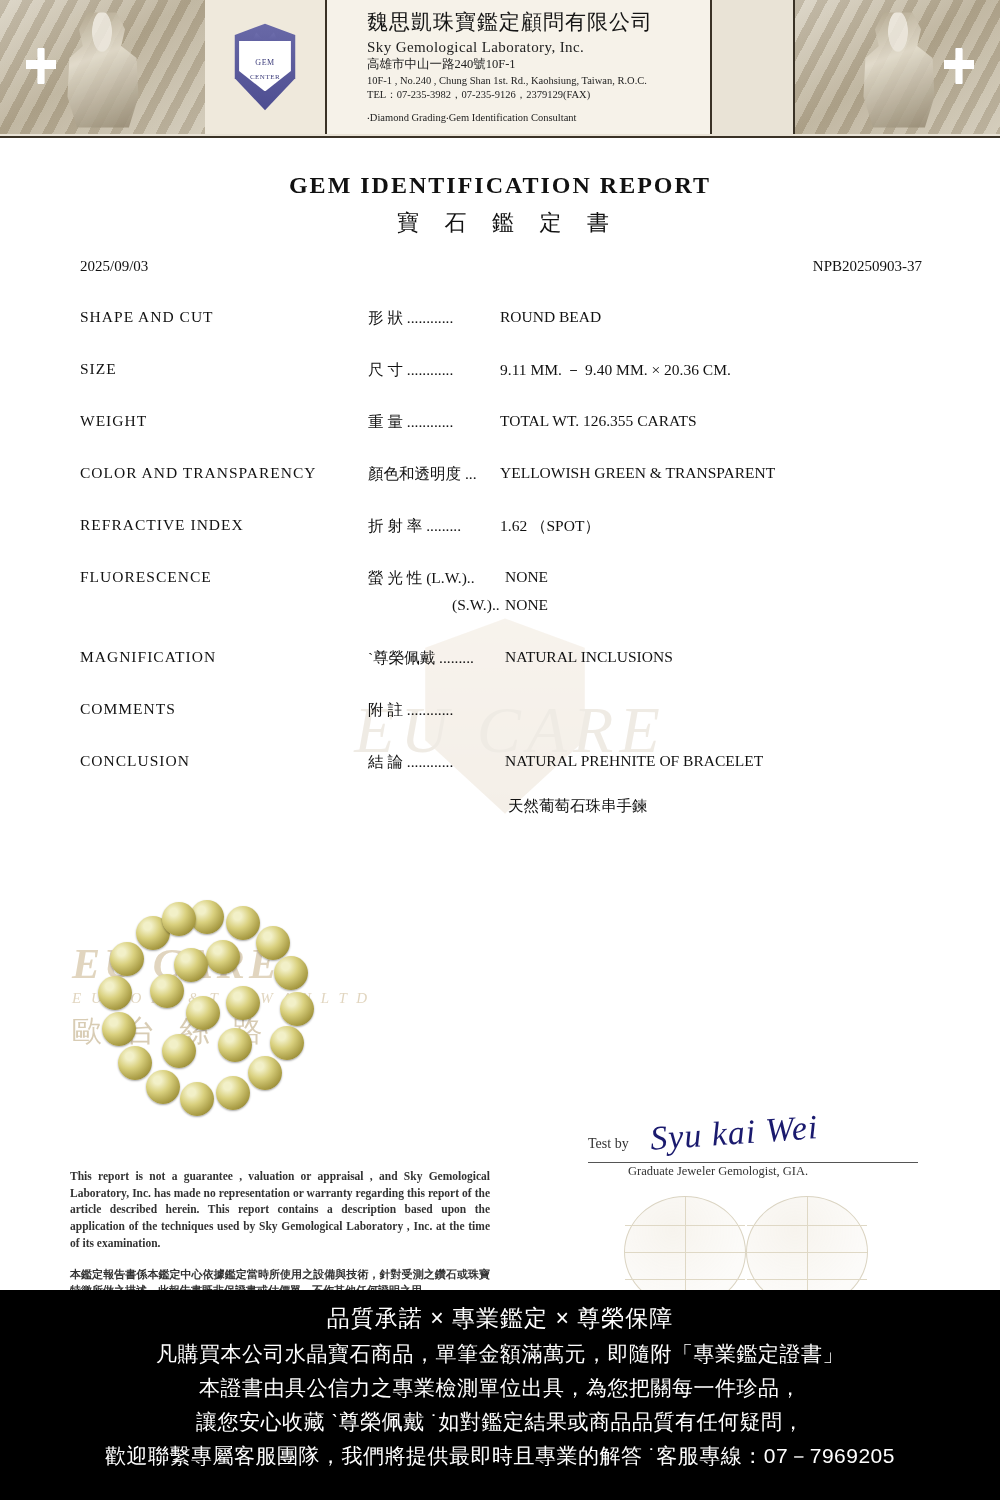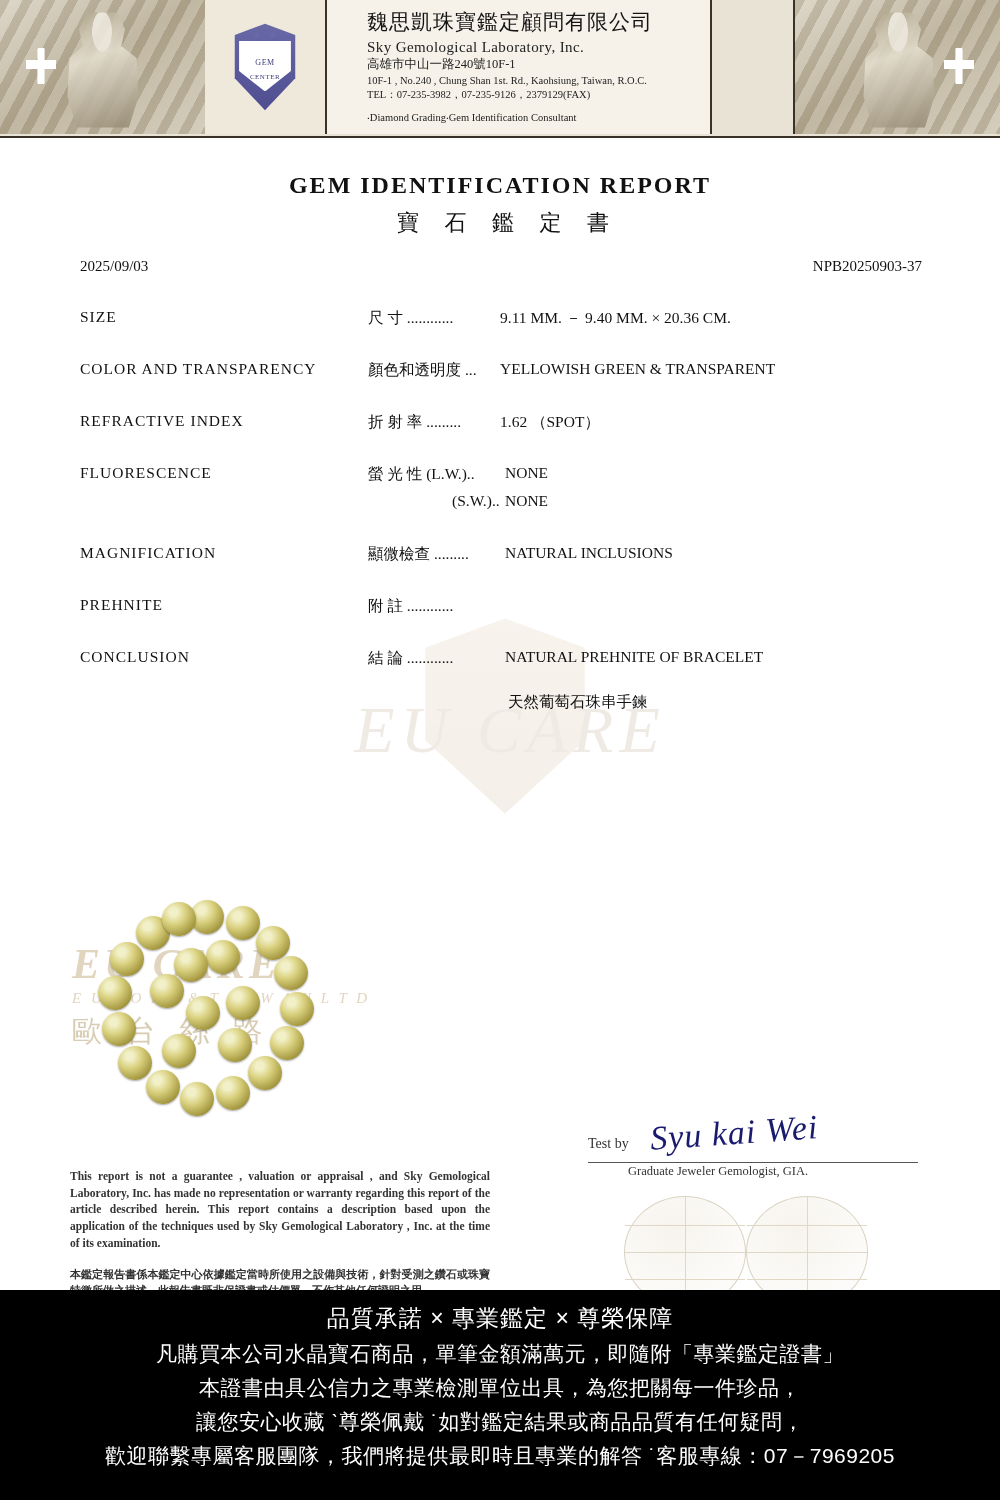--- a/index.html
+++ b/index.html
@@ -453,27 +453,37 @@
 <div class="meta-date">2025/09/03</div>
 <div class="meta-no">NPB20250903-37</div>
 
 <div class="watermark">
   <div class="wm-shield"></div>
   <div class="wm-text">EU CARE</div>
 </div>
 
 <div class="rows">
 
+  <div class="row">
+    <div class="label-en">SHAPE   AND   CUT</div>
+    <div class="label-cn">形  狀 ............</div>
+    <div class="value" style="left:500px;">ROUND   BEAD</div>
+  </div>
 
   <div class="row">
     <div class="label-en">SIZE</div>
     <div class="label-cn">尺  寸 ............</div>
     <div class="value" style="left:500px;">9.11     MM.  －   9.40     MM. ×   20.36   CM.</div>
   </div>
 
+  <div class="row">
+    <div class="label-en">WEIGHT</div>
+    <div class="label-cn">重  量 ............</div>
+    <div class="value" style="left:500px;">TOTAL   WT.   126.355   CARATS</div>
+  </div>
 
   <div class="row">
     <div class="label-en">COLOR   AND   TRANSPARENCY</div>
     <div class="label-cn">顏色和透明度 ...</div>
     <div class="value" style="left:500px;text-align:right;">YELLOWISH   GREEN   &amp;   TRANSPARENT</div>
   </div>
 
   <div class="row">
     <div class="label-en">REFRACTIVE   INDEX</div>
     <div class="label-cn">折 射 率 .........</div>
@@ -483,26 +493,26 @@
   <div class="row" style="height:80px;">
     <div class="label-en">FLUORESCENCE</div>
     <div class="label-cn">螢 光 性 (L.W.)..</div>
     <div class="value" style="left:505px;">NONE</div>
     <div class="sub-line" style="top:28px;">(S.W.)..</div>
     <div class="sub-line" style="top:28px;left:505px;">NONE</div>
   </div>
 
   <div class="row">
     <div class="label-en">MAGNIFICATION</div>
-    <div class="label-cn">顯微檢查 .........</div>
+    <div class="label-cn">ˋ尊榮佩戴 .........</div>
     <div class="value" style="left:505px;text-align:right;">NATURAL   INCLUSIONS</div>
   </div>
 
   <div class="row">
-    <div class="label-en">PREHNITE</div>
+    <div class="label-en">COMMENTS</div>
     <div class="label-cn">附  註 ............</div>
     <div class="value" style="left:505px;"></div>
   </div>
 
   <div class="row" style="height:70px;">
     <div class="label-en">CONCLUSION</div>
     <div class="label-cn">結  論 ............</div>
     <div class="value" style="left:505px;">NATURAL   PREHNITE   OF   BRACELET</div>
     <div class="cn-conclusion" style="top:44px;">天然葡萄石珠串手鍊</div>
   </div>

